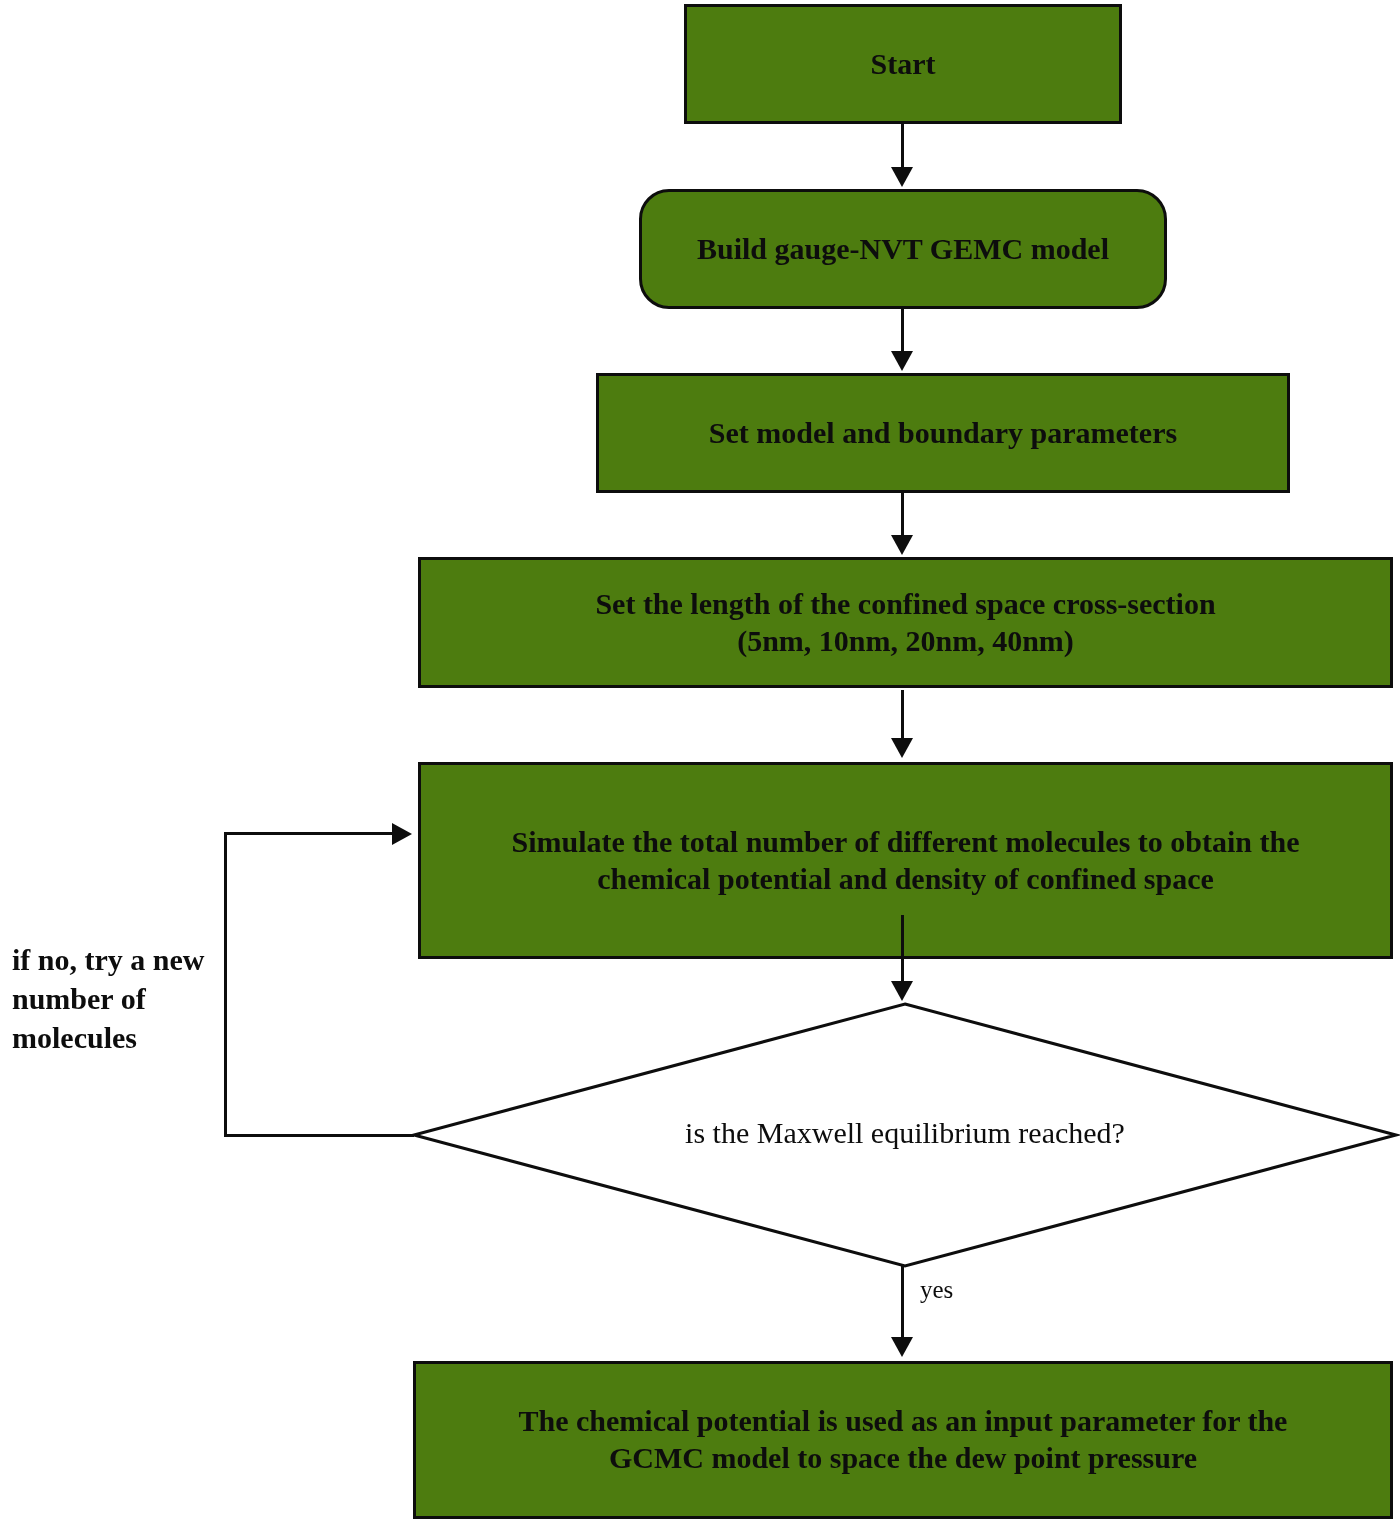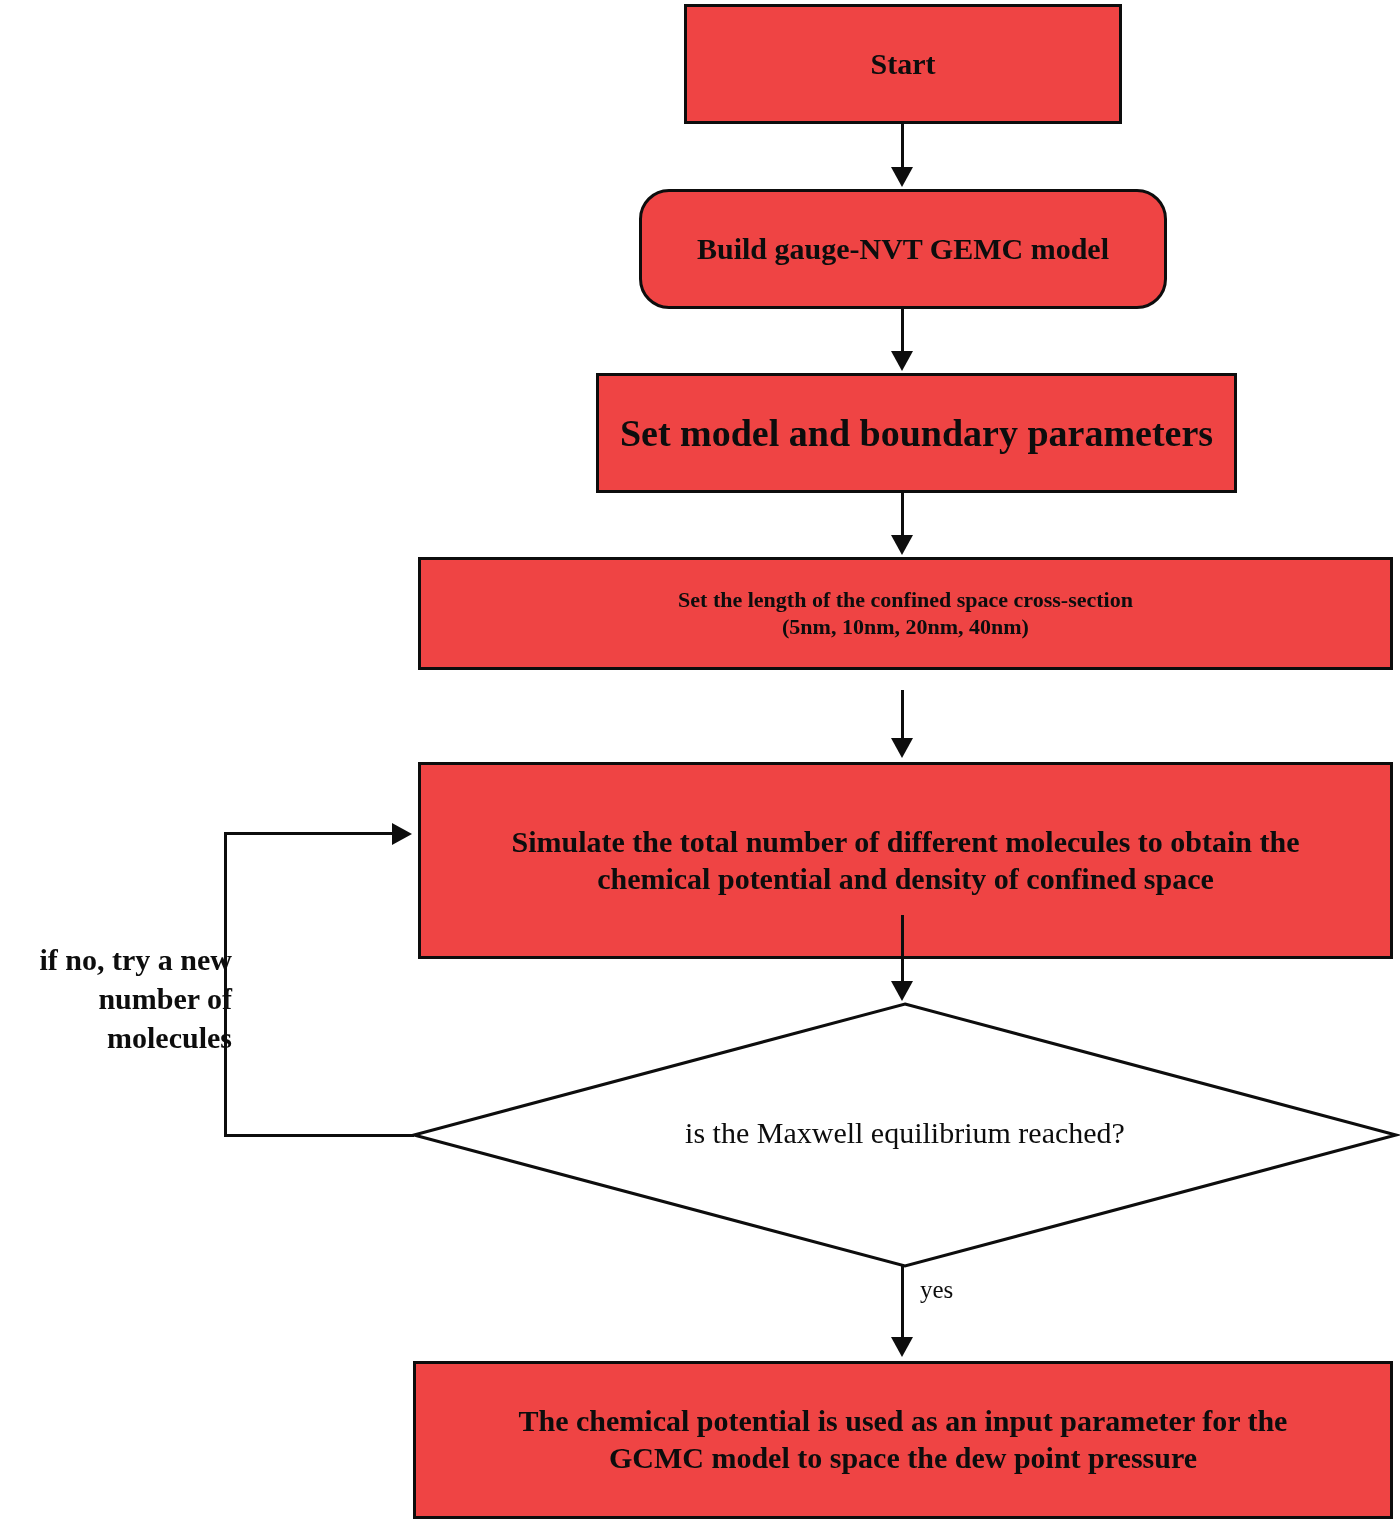--- a/index.html
+++ b/index.html
@@ -12,38 +12,38 @@
     width: 1400px;
     height: 1523px;
     background: #ffffff;
     font-family: "Liberation Serif", "DejaVu Serif", serif;
     overflow: hidden;
   }
   .node {
     position: absolute;
     box-sizing: border-box;
     border: 3px solid #0d0d0d;
-    background: #ef4444;
+    background: #4d7c0f;
     display: flex;
     align-items: center;
     justify-content: center;
     text-align: center;
     font-weight: bold;
     color: #0d0d0d;
     line-height: 1.22;
     padding: 4px 10px;
   }
   .node span {
     display: block;
     white-space: pre-line;
   }
   #node-start      { left: 684px;  top: 4px;    width: 438px; height: 120px; font-size: 30px; }
   #node-build      { left: 639px;  top: 189px;  width: 528px; height: 120px; font-size: 30px; border-radius: 30px; }
-  #node-params     { left: 596px;  top: 373px;  width: 641px; height: 120px; font-size: 38px; }
-  #node-length     { left: 418px;  top: 557px;  width: 975px; height: 113px; font-size: 22px; align-items: center; }
+  #node-params     { left: 596px;  top: 373px;  width: 694px; height: 120px; font-size: 30px; }
+  #node-length     { left: 418px;  top: 557px;  width: 975px; height: 131px; font-size: 30px; align-items: center; }
   #node-simulate   { left: 418px;  top: 762px;  width: 975px; height: 197px; font-size: 30px; }
   #node-output     { left: 413px;  top: 1361px; width: 980px; height: 158px; font-size: 30px; }
 
   
   #decision-wrap {
     position: absolute;
     left: 410px;
     top: 1000px;
     width: 990px;
     height: 270px;
@@ -90,24 +90,25 @@
 
   .edge-label {
     position: absolute;
     color: #0d0d0d;
     font-weight: bold;
   }
   #label-no {
     left: 0px;
     top: 940px;
     width: 232px;
-    text-align: right;
+    text-align: left;
     font-size: 30px;
     line-height: 1.30;
     white-space: pre-line;
+    padding-left: 12px;
   }
   #label-yes {
     left: 920px;
     top: 1276px;
     font-size: 25px;
     font-weight: normal;
   }
 </style>
 </head>
 <body>

